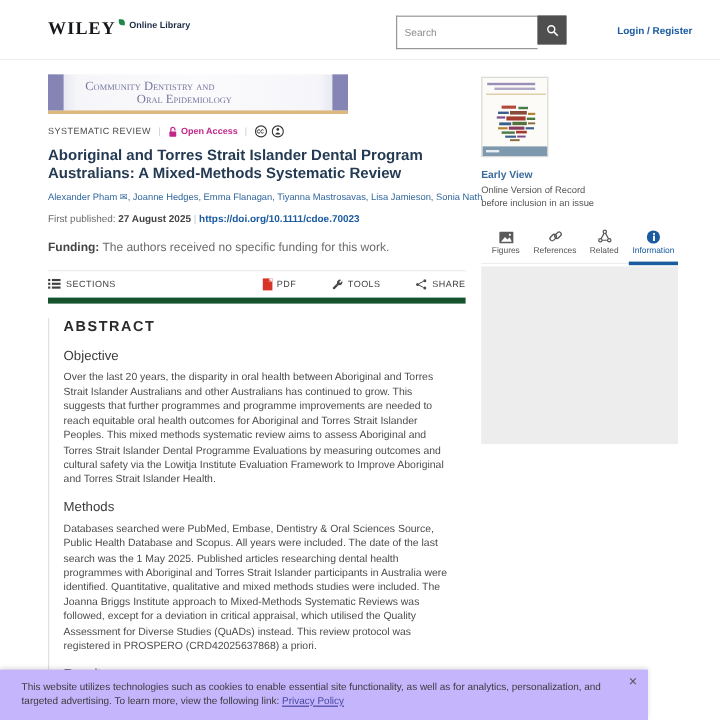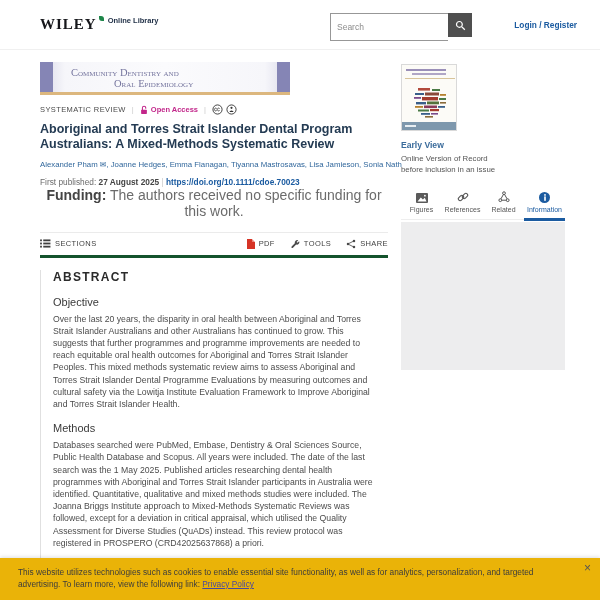--- a/index.html
+++ b/index.html
@@ -39,28 +39,28 @@
   .divider { color:#c9c9c9; }
   .oa { display:flex; align-items:center; gap:3px; color:#c2268a; font-weight:bold; cursor:pointer; }
   .license-icons { display:flex; gap:3px; cursor:pointer; }
 
   
   .title { margin-top:7px; width:334px; font-size:12.5px; font-weight:bold; color:#243b53; line-height:1.22; }
   .authors { margin-top:7px; font-size:7.8px; color:#31679c; white-space:nowrap; cursor:pointer; }
   .pub-line { margin-top:8px; font-size:8.3px; color:#6b6b6b; }
   .pub-line .date { color:#444; font-weight:bold; }
   .pub-line .doi { color:#1b5ba0; font-weight:bold; cursor:pointer; }
-  .funding { margin-top:0; font-size:14px; color:#6b6b6b;text-align:center; }
+  .funding { margin-top:14px; font-size:10px; color:#6b6b6b; }
   .funding .flabel { color:#444; font-weight:bold; }
 
   
-  .coolbar { margin-top:13px; width:348px; border-top:1px solid #ebebeb; border-bottom:3px solid #14532d;
+  .coolbar { margin-top:13px; width:348px; border-top:1px solid #ebebeb; border-bottom:5px solid #14532d;
     display:flex; justify-content:space-between; align-items:center; padding:6px 0; }
   .tool { display:flex; align-items:center; gap:4px; font-size:7.5px; color:#3f3f3f; letter-spacing:.4px; cursor:pointer; }
-  .tool-group { display:flex; gap:15px; }
+  .tool-group { display:flex; gap:29px; }
   .pdf-ic { position:relative; width:8px; height:10px; background:#d63426; }
   .pdf-ic::after { content:""; position:absolute; right:0; top:0; border-style:solid; border-width:0 3px 3px 0; border-color:#fff #fff #e98377 #e98377; }
 
   
   .abstract { margin-top:12px; border-left:1px solid #e0e0e0; padding-left:12px; width:336px; }
   .abs-head { font-size:12px; font-weight:bold; letter-spacing:1.3px; color:#2b2b2b; margin-bottom:12px; }
   .abs-sub { font-size:11px; font-weight:normal; color:#3a3a3a; margin:12px 0 5px 0; }
   .abs-p { font-size:8.7px; color:#4c4c4c; line-height:12.2px; }
 
   
@@ -79,21 +79,21 @@
   .tabs { margin-top:17px; display:flex; width:164px; border-bottom:1px solid #eee; }
   .tab { width:25%; display:flex; flex-direction:column; align-items:center; gap:3px; padding-bottom:5px; cursor:pointer;
     font-size:7px; color:#555; border-bottom:3px solid transparent; margin-bottom:-2px; }
   .tab.active { color:#1b5ba0; border-bottom-color:#1b5ba0; }
   .info-ic { width:11px; height:11px; border-radius:50%; background:#1b5ba0; display:flex; align-items:center; justify-content:center; }
   .tab-icon { height:11px; display:flex; align-items:flex-end; }
 
   .side-panel { margin-top:2px; width:164px; height:148px; background:#ededee; }
 
   
-  .cookie { position:absolute; left:0; top:558px; width:600px; height:42px; background:#eab308;
+  .cookie { position:absolute; left:0; top:558px; width:540px; height:42px; background:#c4b5fd;
     box-shadow:0 -1px 4px rgba(0,0,0,.13); padding:8px 34px 0 18px; font-size:8.3px; color:#3c3c3c; line-height:1.45; }
   .cookie a { color:#4848a0; text-decoration:underline; cursor:pointer; }
   .cookie-close { position:absolute; right:9px; top:4px; font-size:12px; color:#555; cursor:pointer; line-height:1; }
 
   svg { display:block; }
 </style>
 </head>
 <body>
 
 <div class="page">

